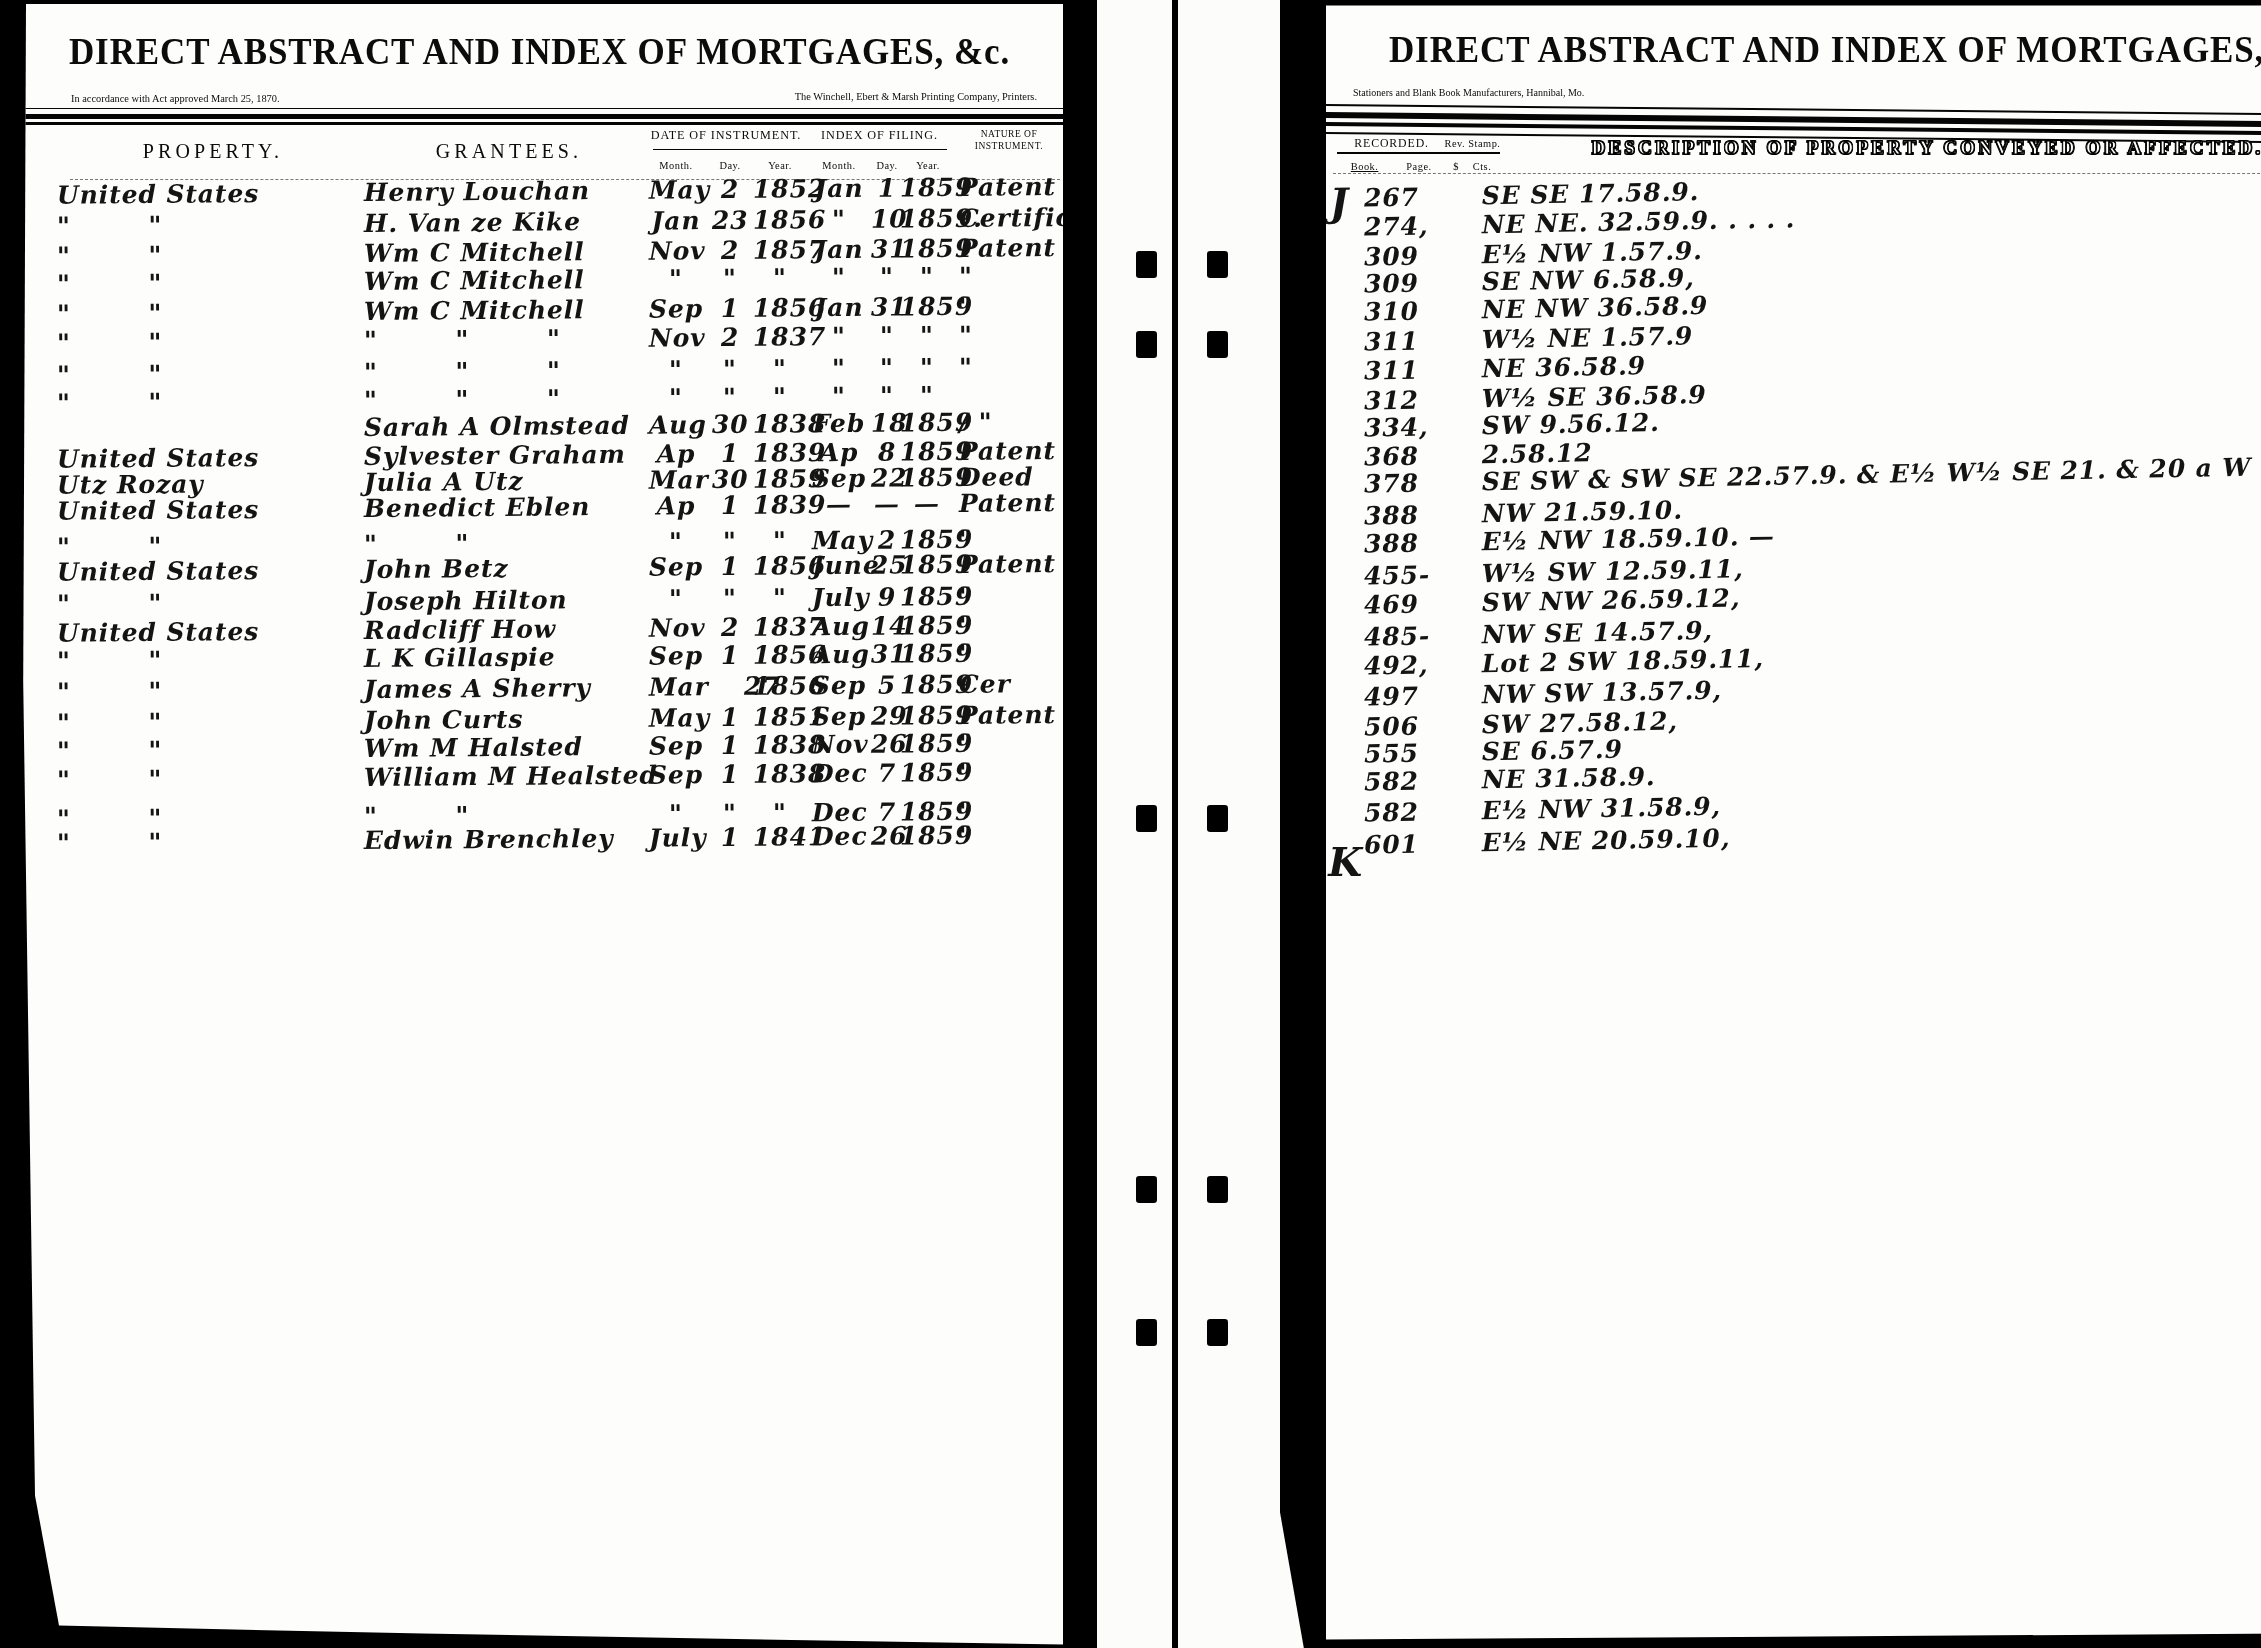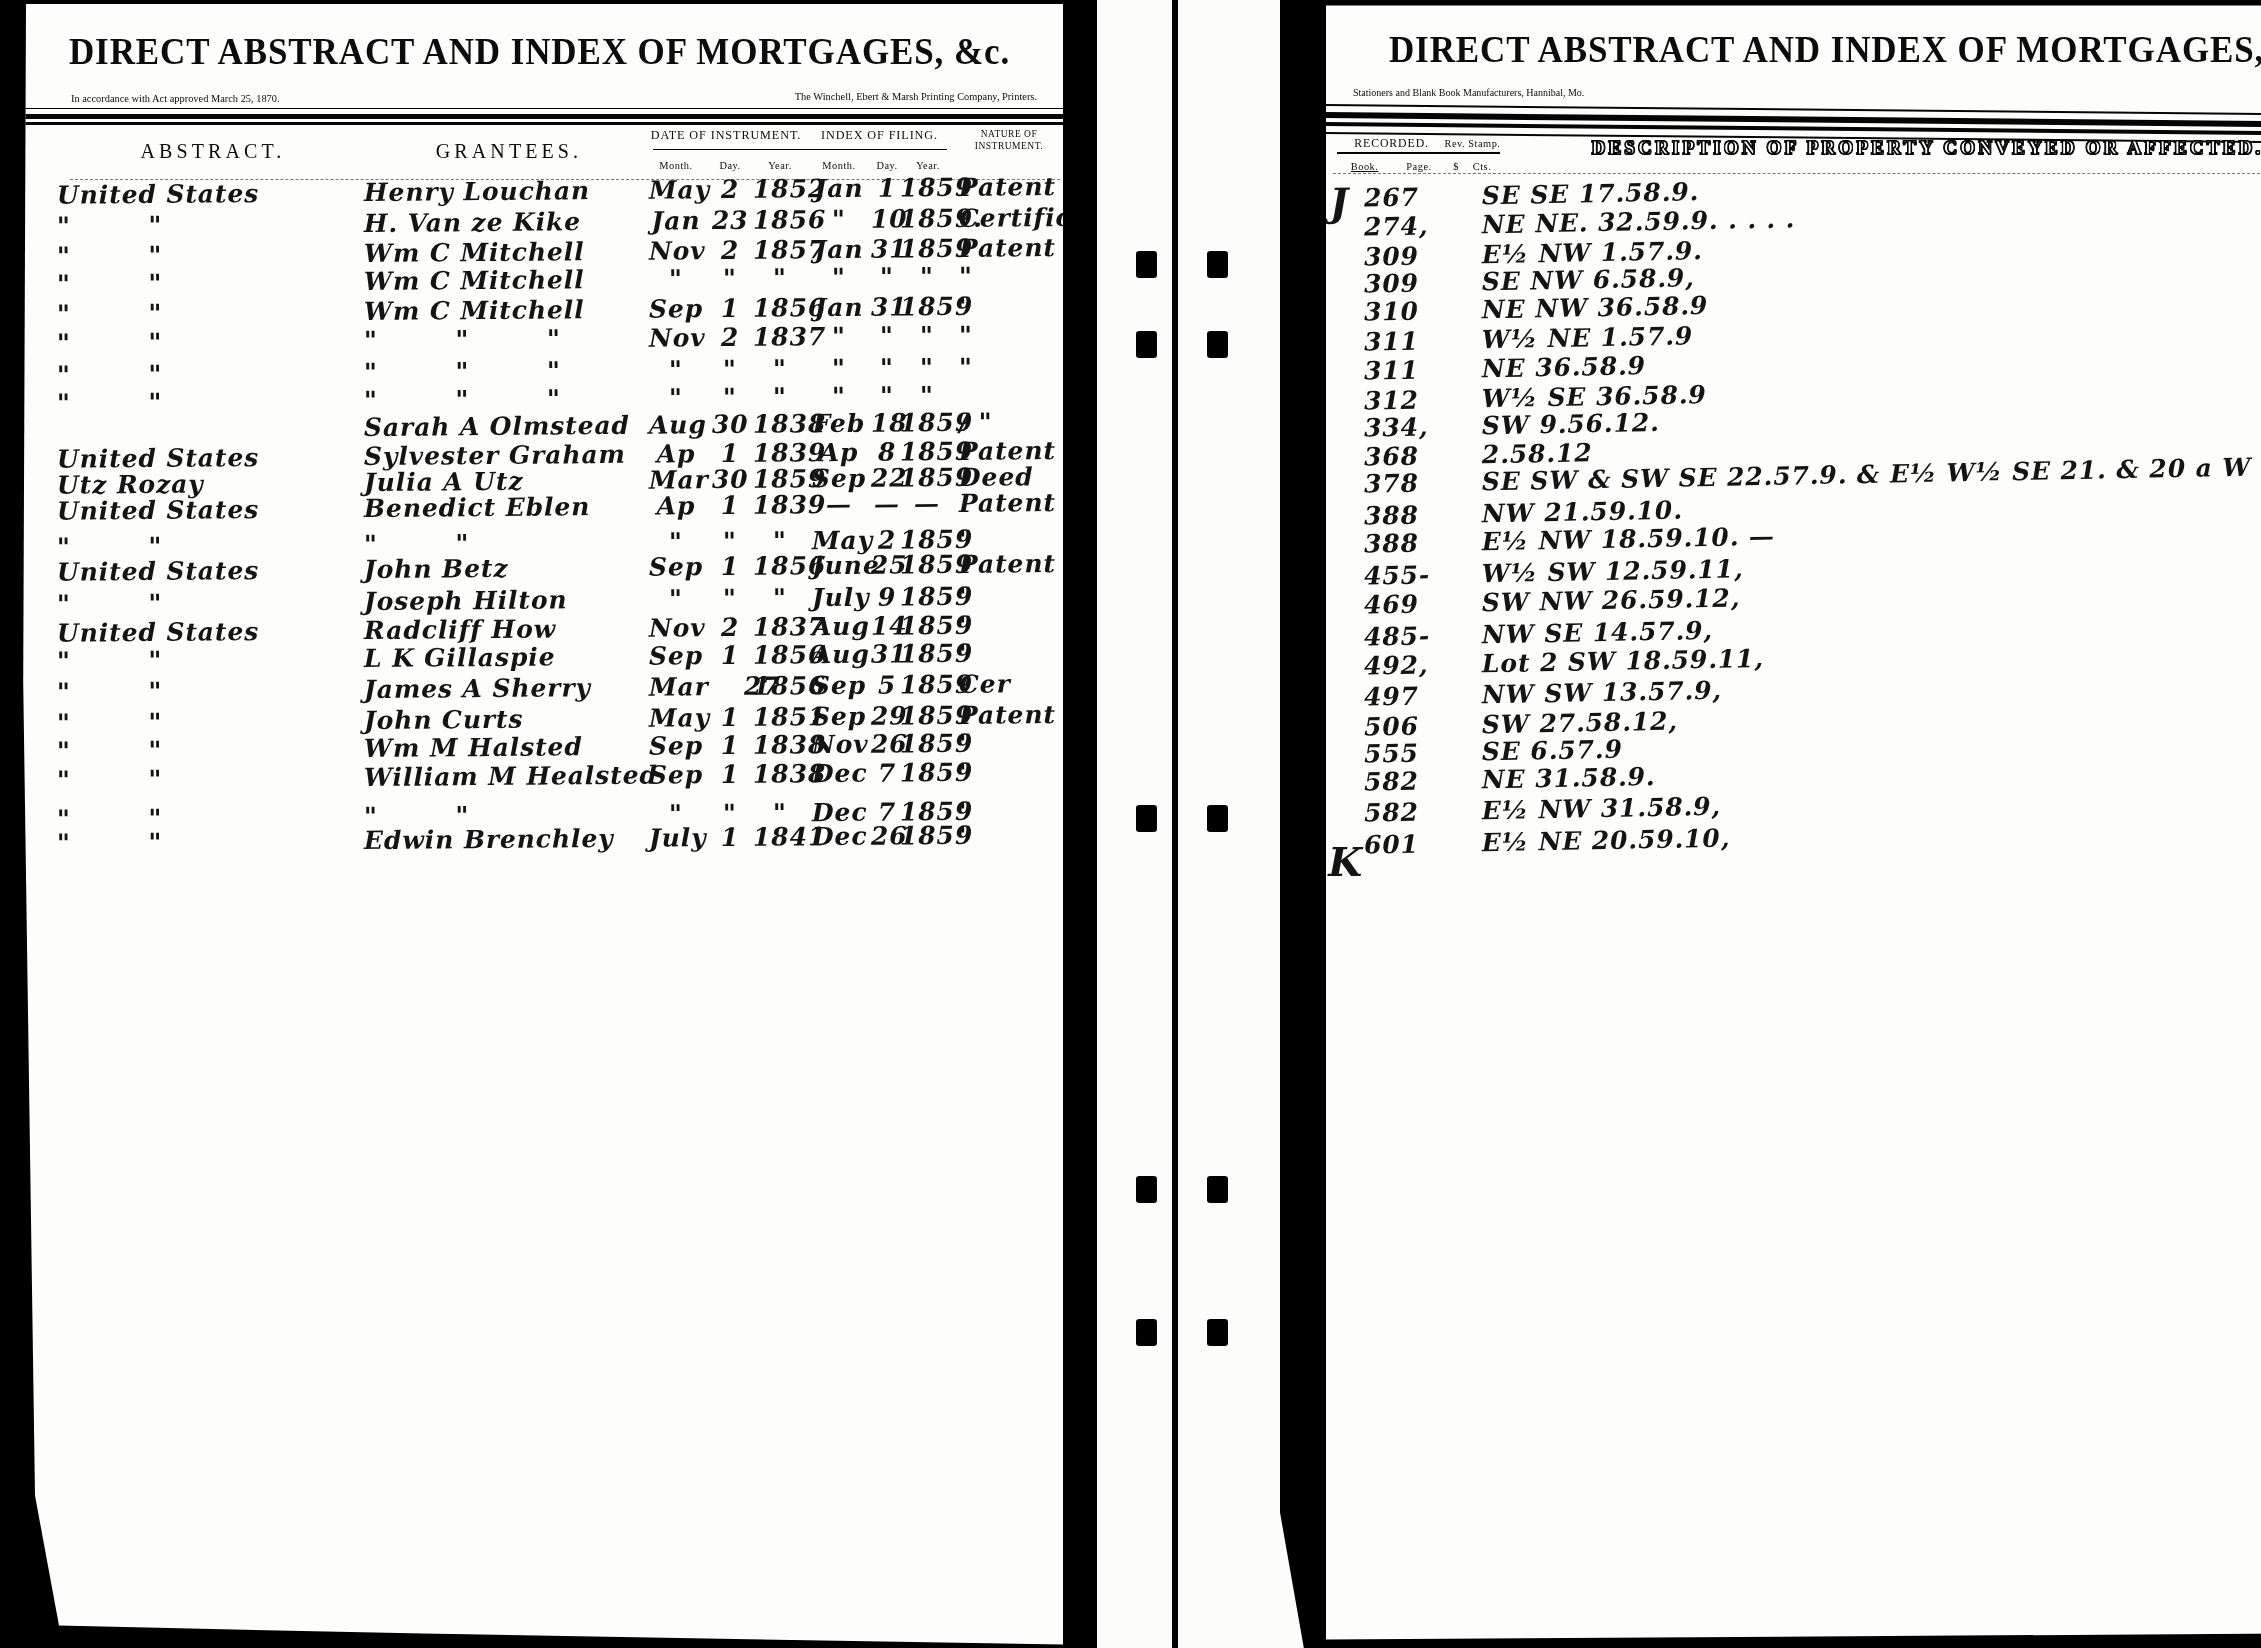--- a/index.html
+++ b/index.html
@@ -51,21 +51,21 @@
 
 <div class="page" id="left-page">
   <div class="title" style="top:28px;">DIRECT ABSTRACT AND INDEX OF MORTGAGES, &amp;c.</div>
   <div class="fineprint" style="left:55px;top:89px;">In accordance with Act approved March 25, 1870.</div>
   <div class="fineprint" style="right:26px;top:87px;">The Winchell, Ebert &amp; Marsh Printing Company, Printers.</div>
 
   <div class="rule" style="left:0;top:104px;width:1047px;height:1.4px;"></div>
   <div class="rule" style="left:0;top:110px;width:1047px;height:5px;"></div>
   <div class="rule" style="left:0;top:118px;width:1047px;height:3.6px;"></div>
 
-  <div class="colhead bighead" style="left:118px;top:136px;width:158px;">ABSTRACT.</div>
+  <div class="colhead bighead" style="left:118px;top:136px;width:158px;">PROPERTY.</div>
   <div class="colhead bighead" style="left:416px;top:136px;width:154px;">GRANTEES.</div>
   <div class="colhead midhead" style="left:633px;top:124px;width:154px;">DATE OF INSTRUMENT.</div>
   <div class="colhead midhead" style="left:800px;top:124px;width:127px;">INDEX OF FILING.</div>
   <div class="rule" style="left:637px;top:145px;width:294px;height:1.8px;"></div>
   <div class="colhead naturehead" style="left:940px;top:124px;width:106px;">NATURE OF INSTRUMENT.</div>
 
   <div class="colhead smallhead" style="left:635px;top:156px;width:50px;">Month.</div>
   <div class="colhead smallhead" style="left:696px;top:156px;width:36px;">Day.</div>
   <div class="colhead smallhead" style="left:737px;top:156px;width:54px;">Year.</div>
   <div class="colhead smallhead" style="left:798px;top:156px;width:50px;">Month.</div>

